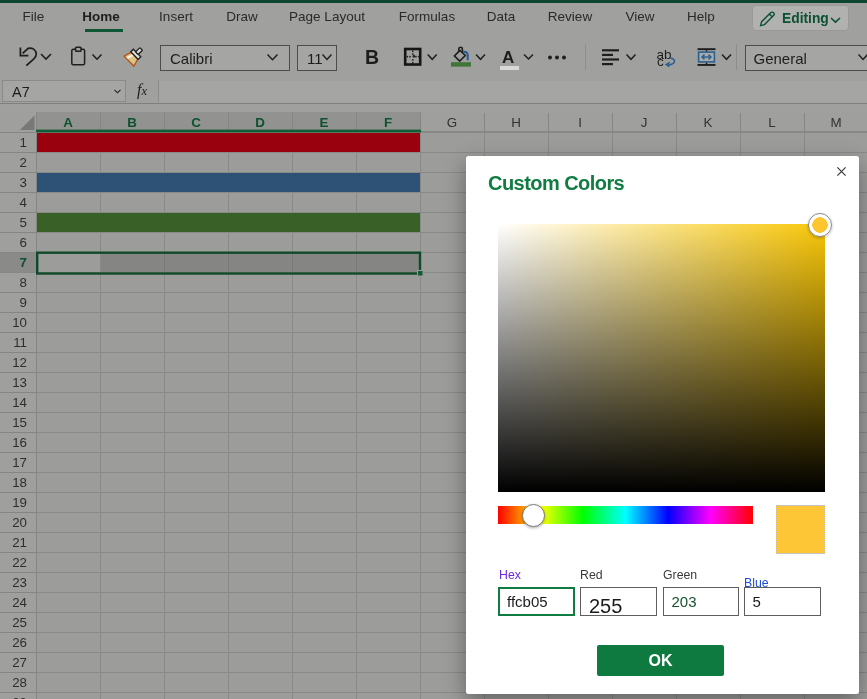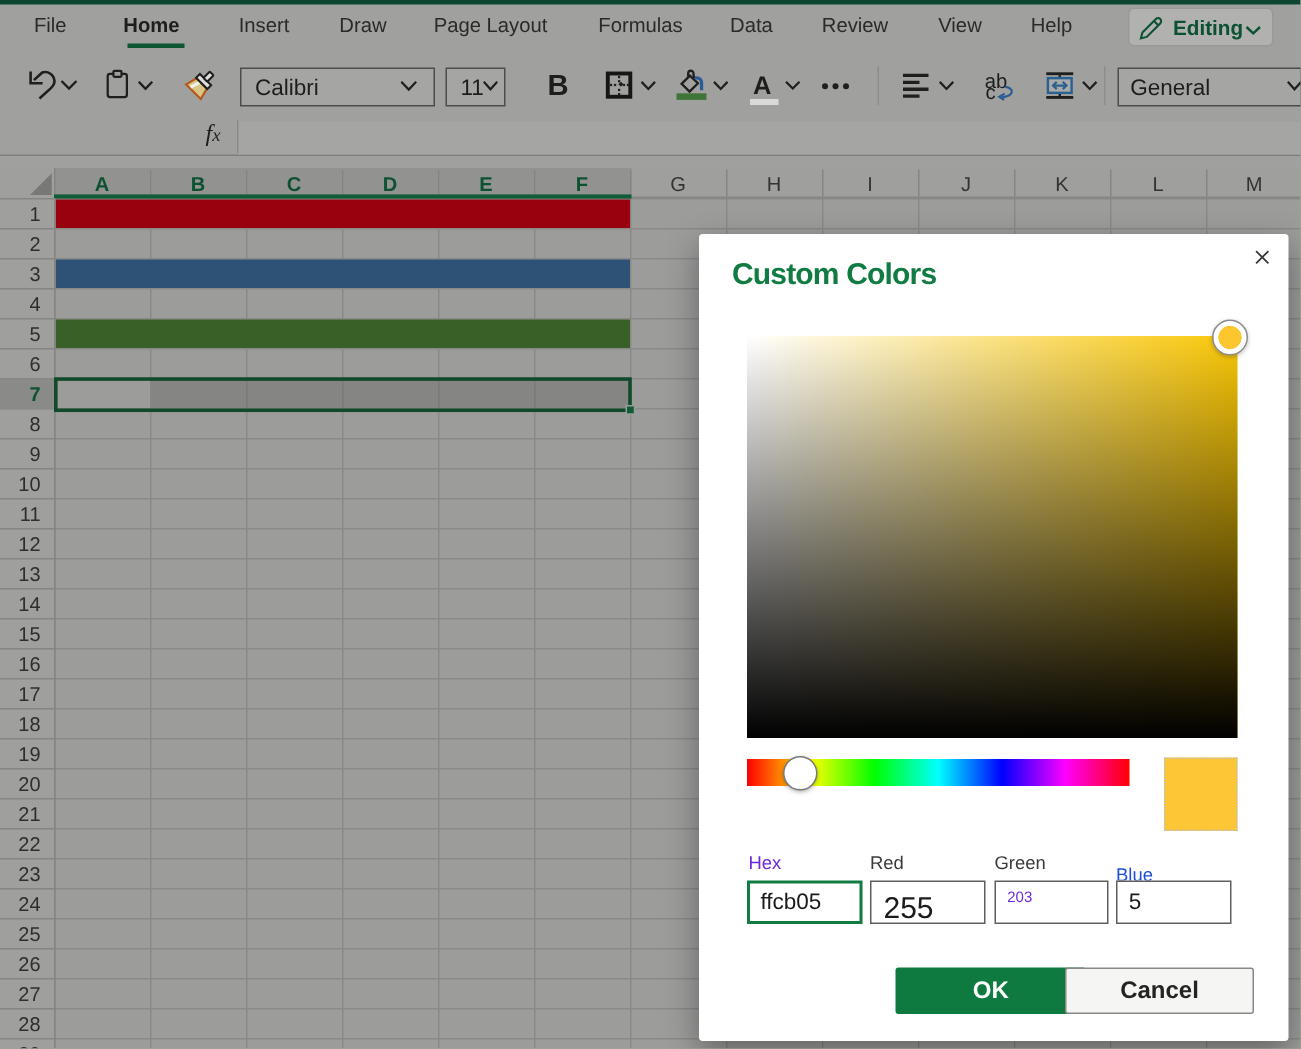--- a/index.html
+++ b/index.html
@@ -145,20 +145,26 @@
       </svg>
     </div>
   <div class="combo" style="left:744.5px;width:123px;">
       <span style="left:8px;">General</span>
     <svg class="abs" style="left:112px;top:8px;" width="10" height="8" viewBox="0 0 10 8">
         <path d="M0.5 0.5 l4.5 5 4.5-5" stroke="#1f1f1f" fill="none" stroke-width="1.5"></path>
       </svg>
     </div>
 
   <div class="abs" style="left:0;top:78px;width:867px;height:26px;border-bottom:1px solid #7f7f7e;box-sizing:border-box;"></div>
+  <div class="abs" style="left:2px;top:80px;width:124px;height:22px;border:1px solid #8b8b89;box-sizing:border-box;background:#a5a5a3;">
+    <span class="abs" style="left:9px;top:3px;font-size:14.5px;color:#1d1d1c;">A7</span>
+    <svg class="abs" style="left:110px;top:8px;" width="9" height="6" viewBox="0 0 9 7">
+        <path d="M1 1 l3.5 3.5 3.5-3.5" stroke="#1f1f1f" fill="none" stroke-width="1.2"></path>
+      </svg>
+  </div>
   <div class="abs" style="left:137px;top:81px;width:24px;height:20px;font-size:16px;color:#1d1d1c;">
     <span style="font-family:'Liberation Serif',serif;font-style:italic;">f</span><i style="font-size:12.5px;font-family:'Liberation Serif',serif;">x</i>
   </div>
   <div class="abs" style="left:158.5px;top:80px;width:708px;height:22px;background:#a5a5a3;border-top:1px solid #98989671;"></div>
     <div class="abs" style="left:157.5px;top:80px;width:1px;height:22px;background:#8b8b89;"></div>
 
   <svg class="abs" style="left:0;top:112px;" width="867" height="587" viewBox="0 0 867 587">
     <rect x="0" y="0" width="867" height="587" fill="#9c9c9b"></rect>
 
     <g stroke="#898988" stroke-width="1">
@@ -349,23 +355,22 @@
     <div class="abs" style="left:197px;top:412px;font-size:12.3px;color:#3b3a39;">Green</div>
     <div class="abs" style="left:278px;top:420px;font-size:12.3px;color:#1d4ed8;">Blue</div>
 
     <div class="abs" style="left:32px;top:431px;width:77px;height:29px;border:2px solid #107c41;box-sizing:border-box;background:#fff;">
         <span class="abs" style="left:7px;top:4px;font-size:15px;color:#1c1b1a;">ffcb05</span>
       </div>
     <div class="abs" style="left:114px;top:431px;width:77px;height:29px;border:1px solid #605e5c;box-sizing:border-box;background:#fff;">
         <span class="abs" style="left:8px;top:7px;font-size:20px;color:#1c1b1a;">255</span>
       </div>
     <div class="abs" style="left:196.5px;top:431px;width:76px;height:29px;border:1px solid #605e5c;box-sizing:border-box;background:#fff;">
-        <span class="abs" style="left:8px;top:5px;font-size:10px;color:#6d28d9;">203</span>
+        <span class="abs" style="left:8px;top:5px;font-size:15px;color:#14532d;">203</span>
       </div>
     <div class="abs" style="left:277.5px;top:431px;width:77px;height:29px;border:1px solid #605e5c;box-sizing:border-box;background:#fff;">
         <span class="abs" style="left:8px;top:5px;font-size:15px;color:#1c1b1a;">5</span>
       </div>
 
     <div class="abs" style="left:107px;top:489px;width:127px;height:31px;background:#0f7a40;border-radius:2px;color:#fff;font-size:16px;font-weight:bold;text-align:center;line-height:31px;margin-left:24px;">OK</div>
-    <div class="abs" style="left:244px;top:489px;width:126px;height:31px;background:#f5f5f4;border:1px solid #8a8886;border-radius:2px;box-sizing:border-box;color:#252423;font-size:16px;font-weight:bold;text-align:center;line-height:29px;">Cancel</div>
   </div>
 
 </div>
 
 </body></html>

